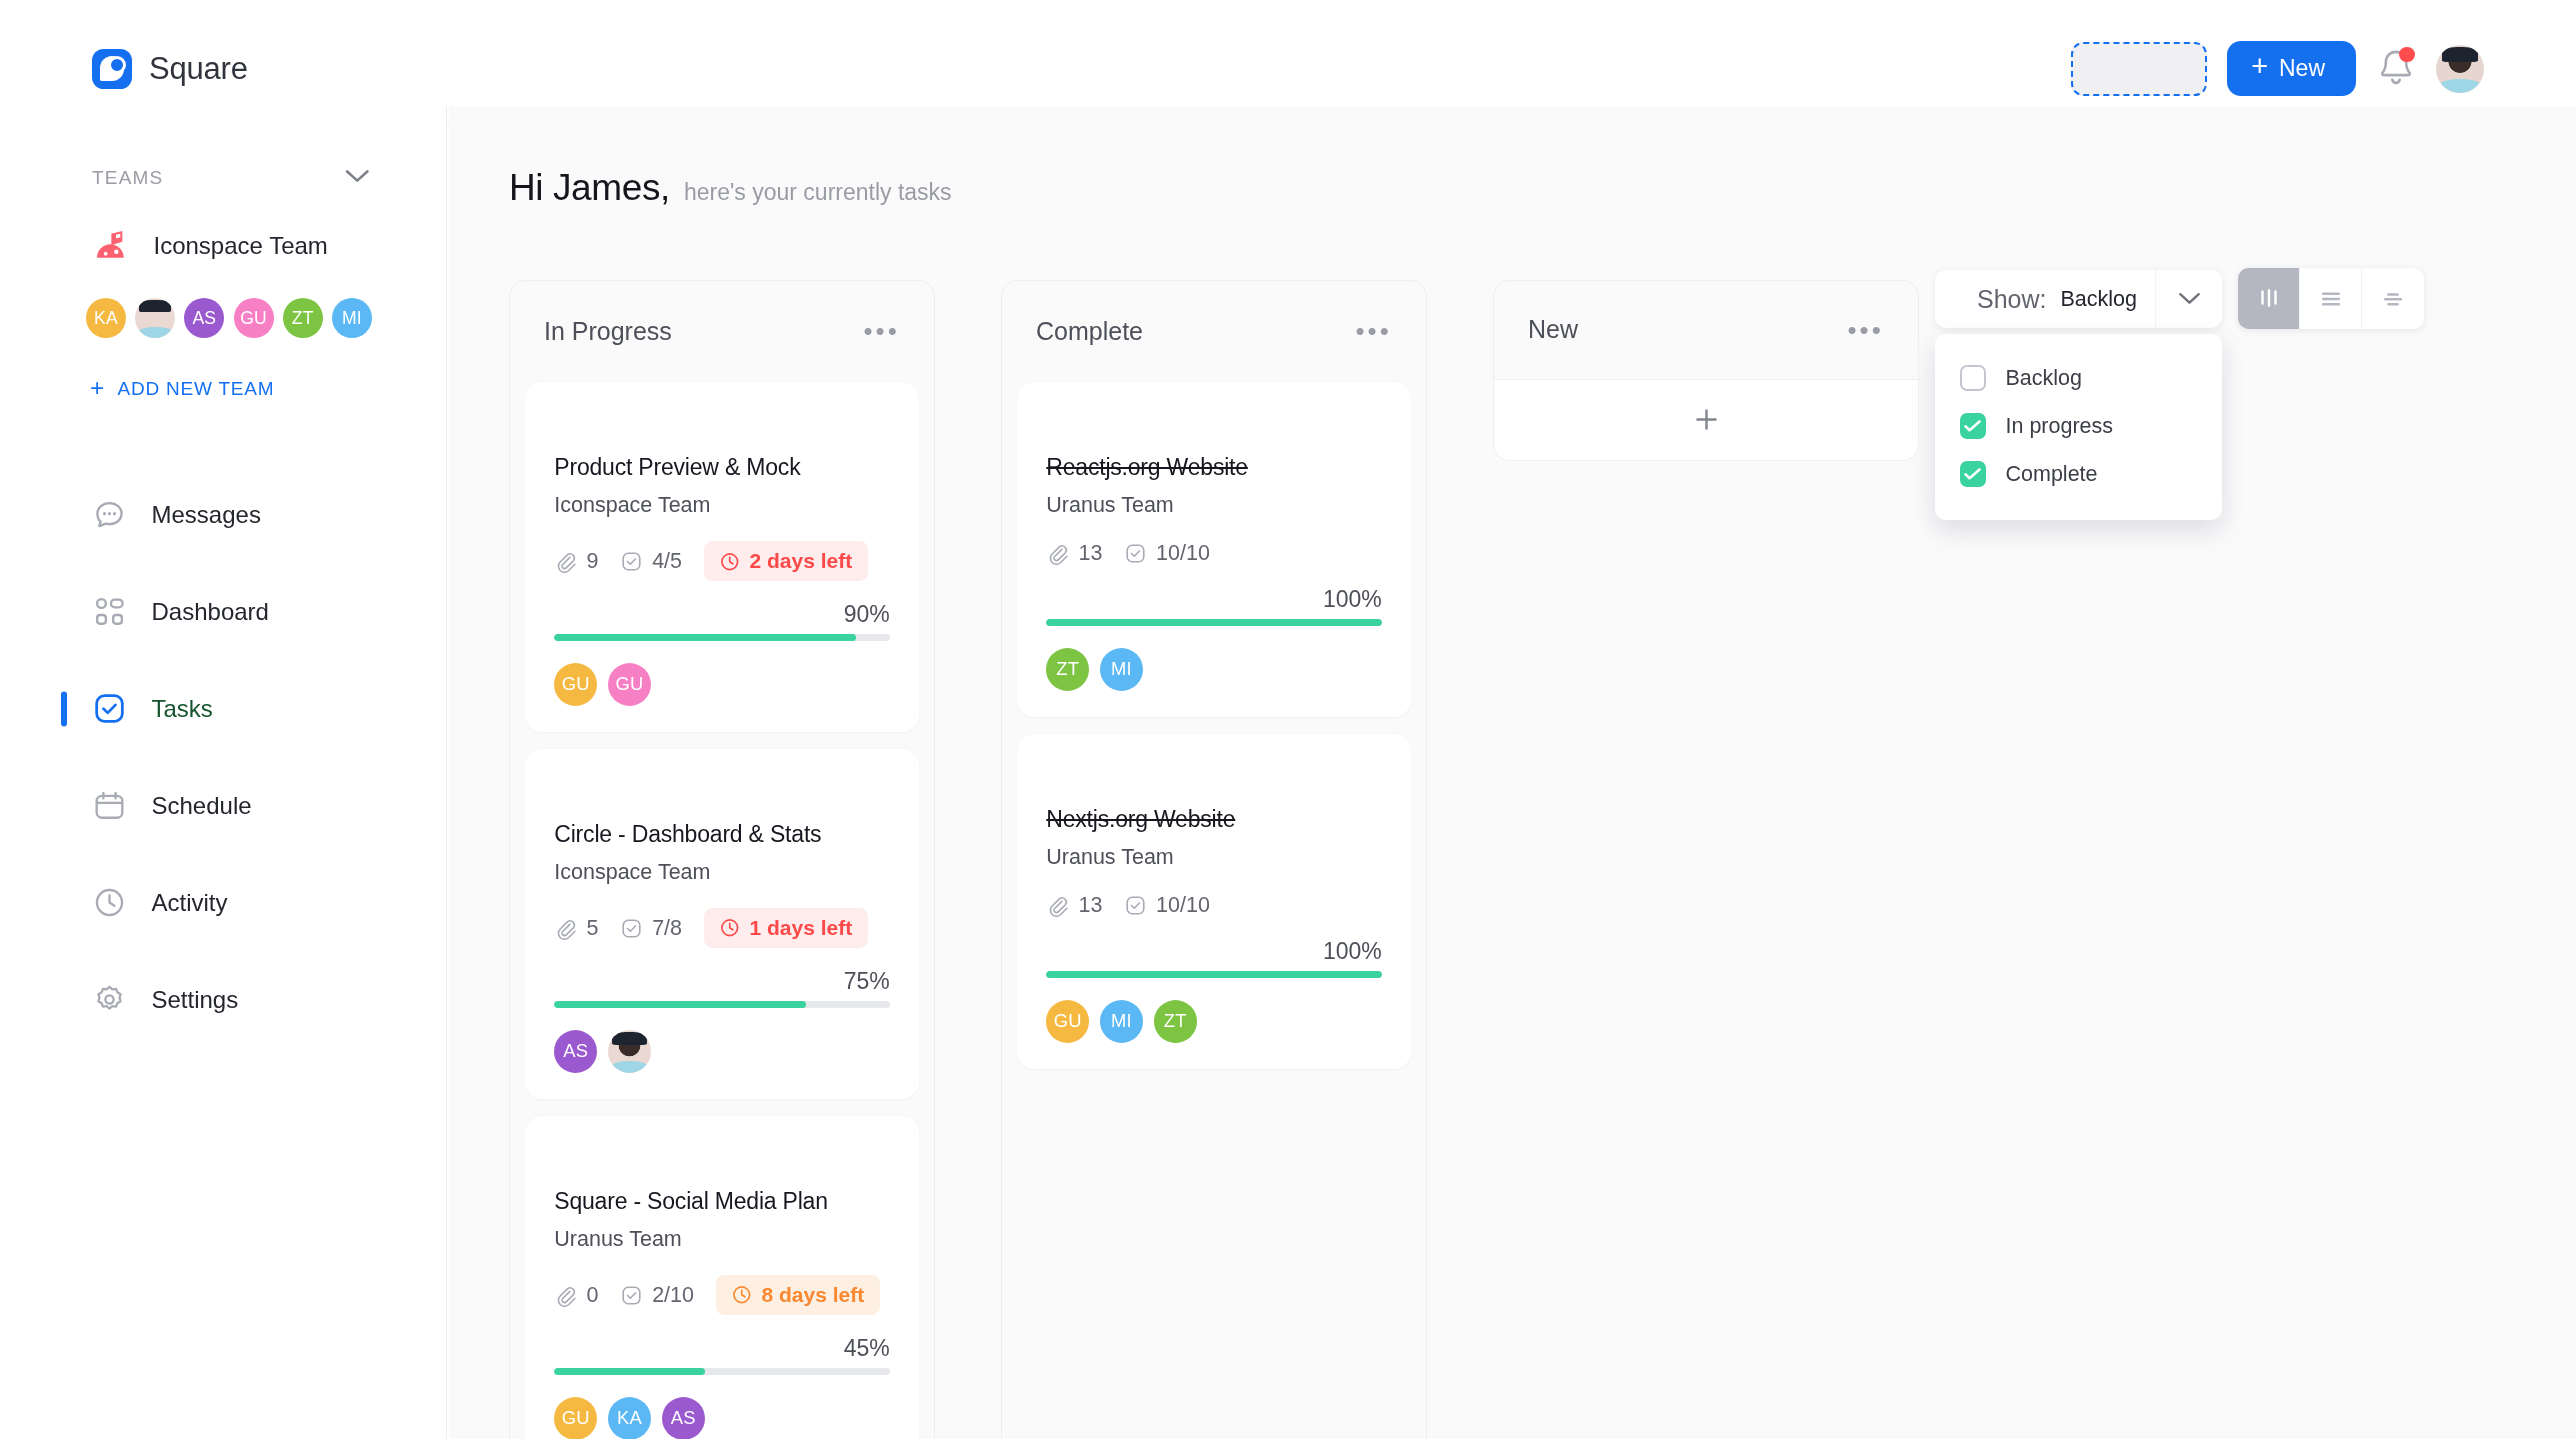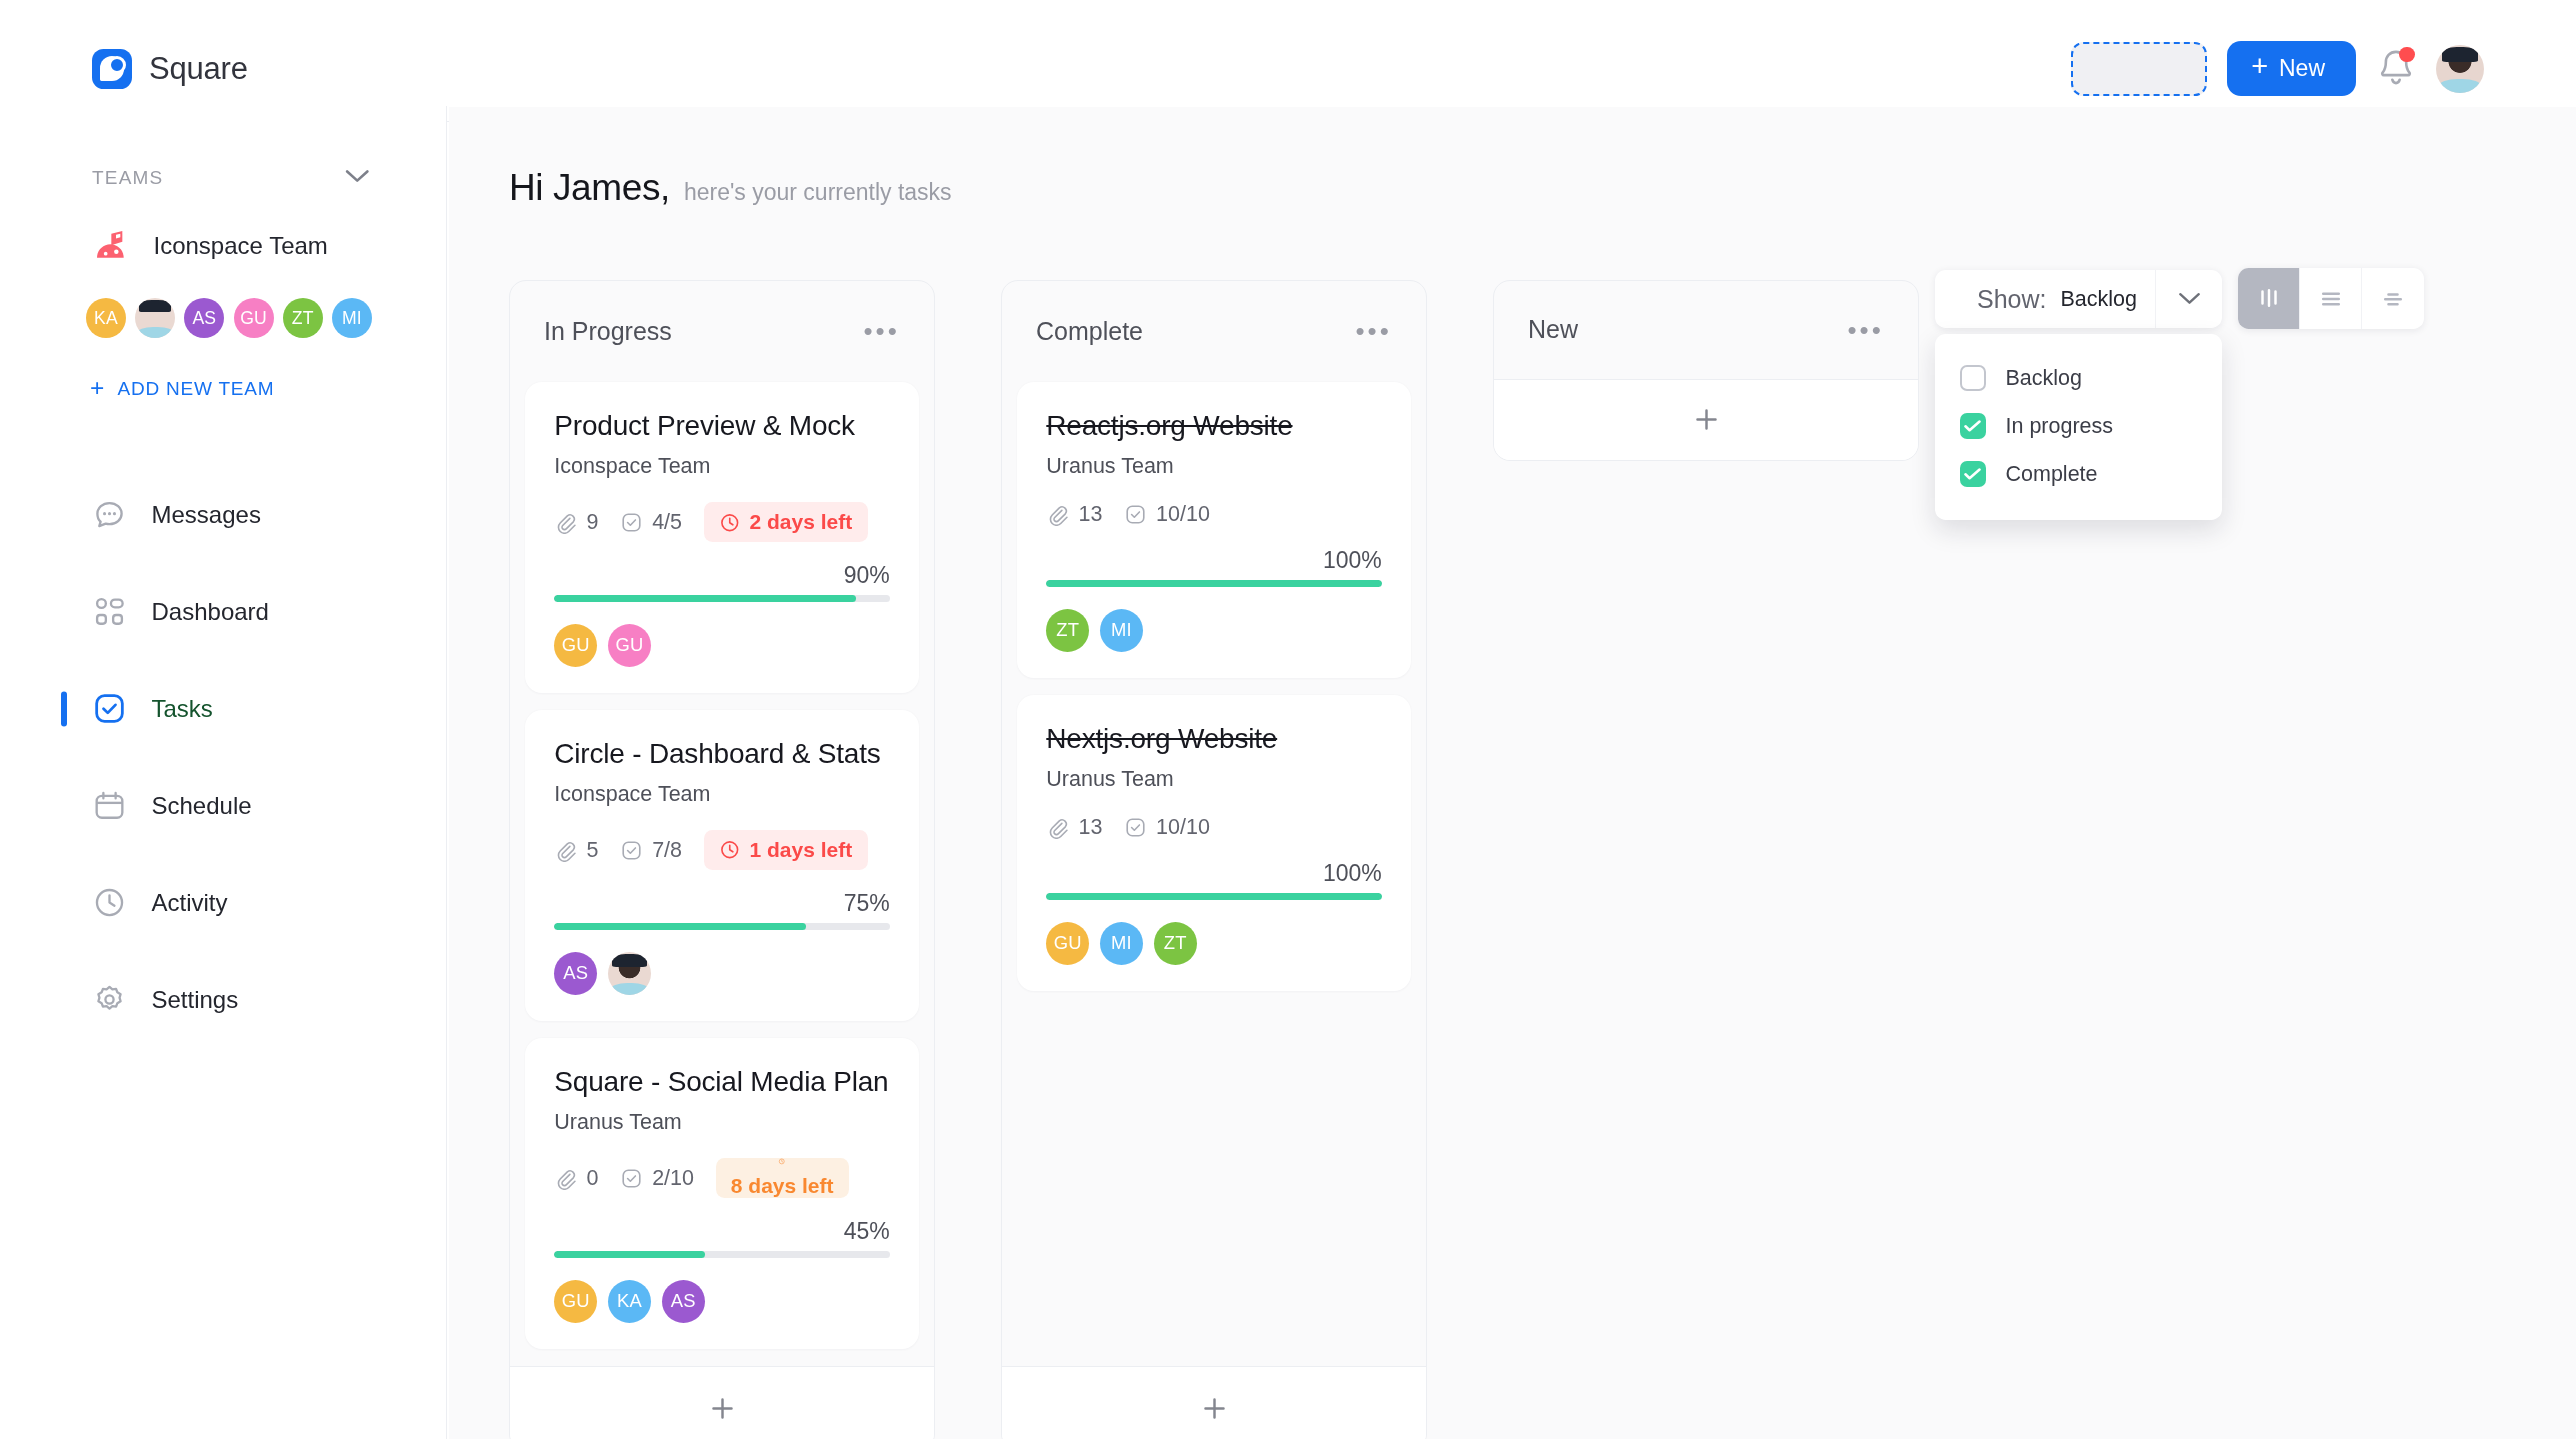--- a/index.html
+++ b/index.html
@@ -194,32 +194,32 @@
   }
   .col-title { font-size: 25px; color: #4e5059; }
   .col-dots { margin-left: auto; cursor: pointer; letter-spacing: 3.1px; color: #9a9ca5; font-size: 26px; line-height: 0.4; }
   .col-body { padding: 0 15.3px 0 15.3px; }
 
   .task {
     background: #ffffff; border-radius: 17px;
     padding: 28px 29px 26px 29px; margin-bottom: 17px;
     box-shadow: 0 0.8px 2.3px rgba(20,25,45,0.04);
   }
-  .task-title { font-size: 28px; color: #17181f; letter-spacing: -0.2px; }
+  .task-title { font-size: 23px; color: #17181f; letter-spacing: -0.2px; margin-top: 44px; }
   .task-title.done { text-decoration: line-through; }
   .task-team { font-size: 21.5px; color: #4e5059; margin-top: 12.3px; }
   .meta-row { display: flex; align-items: center; gap: 21.5px; margin-top: 23px; }
   .meta { display: flex; align-items: center; gap: 9.2px; font-size: 21.5px; color: #62646e; }
   .chip {
     display: flex; align-items: center; gap: 9.2px;
     height: 40px; padding: 0 15.3px; border-radius: 8.4px;
     font-size: 21px; font-weight: bold;
   }
   .chip.red    { background: #ffecec; color: #fb4a49; }
-  .chip.orange { background: #fdf0e2; color: #f98830; flex-direction: column; }
+  .chip.orange { background: #fdf0e2; color: #f98830; }
   .pct { text-align: right; font-size: 23px; color: #4e5059; margin-top: 20px; }
   .bar { height: 7px; border-radius: 3.8px; background: #e7e8ec; margin-top: 6.1px; overflow: hidden; }
   .bar-fill { height: 100%; border-radius: 3.8px; background: #3ad29f; }
   .task-avatars { display: flex; gap: 10.7px; margin-top: 21.5px; }
   .task-avatars .ava { width: 43px; height: 43px; font-size: 18.4px; }
 
   .add-card {
     height: 84px; background: #ffffff;
     border-top: 1.5px solid #eceef2;
     display: flex; align-items: center; justify-content: center;

